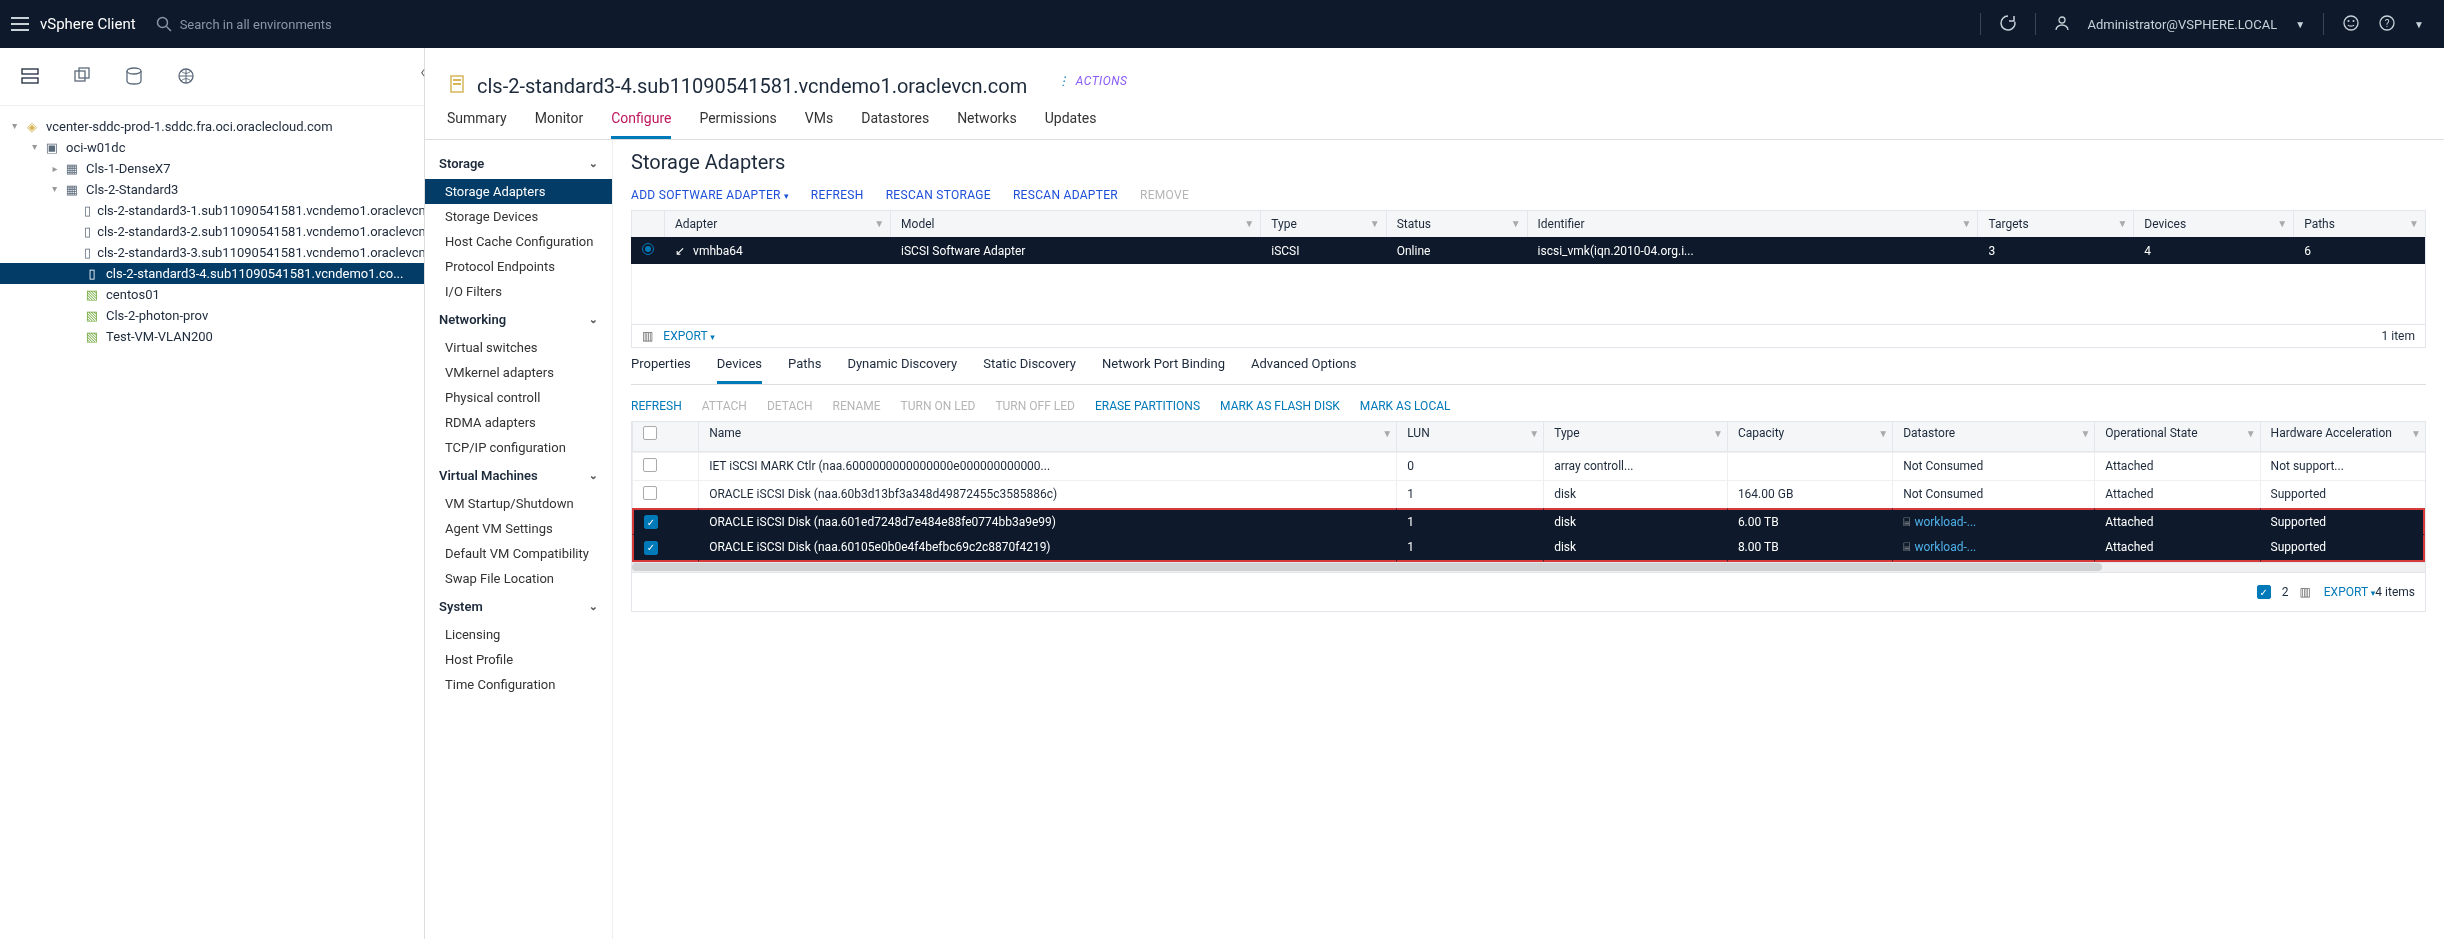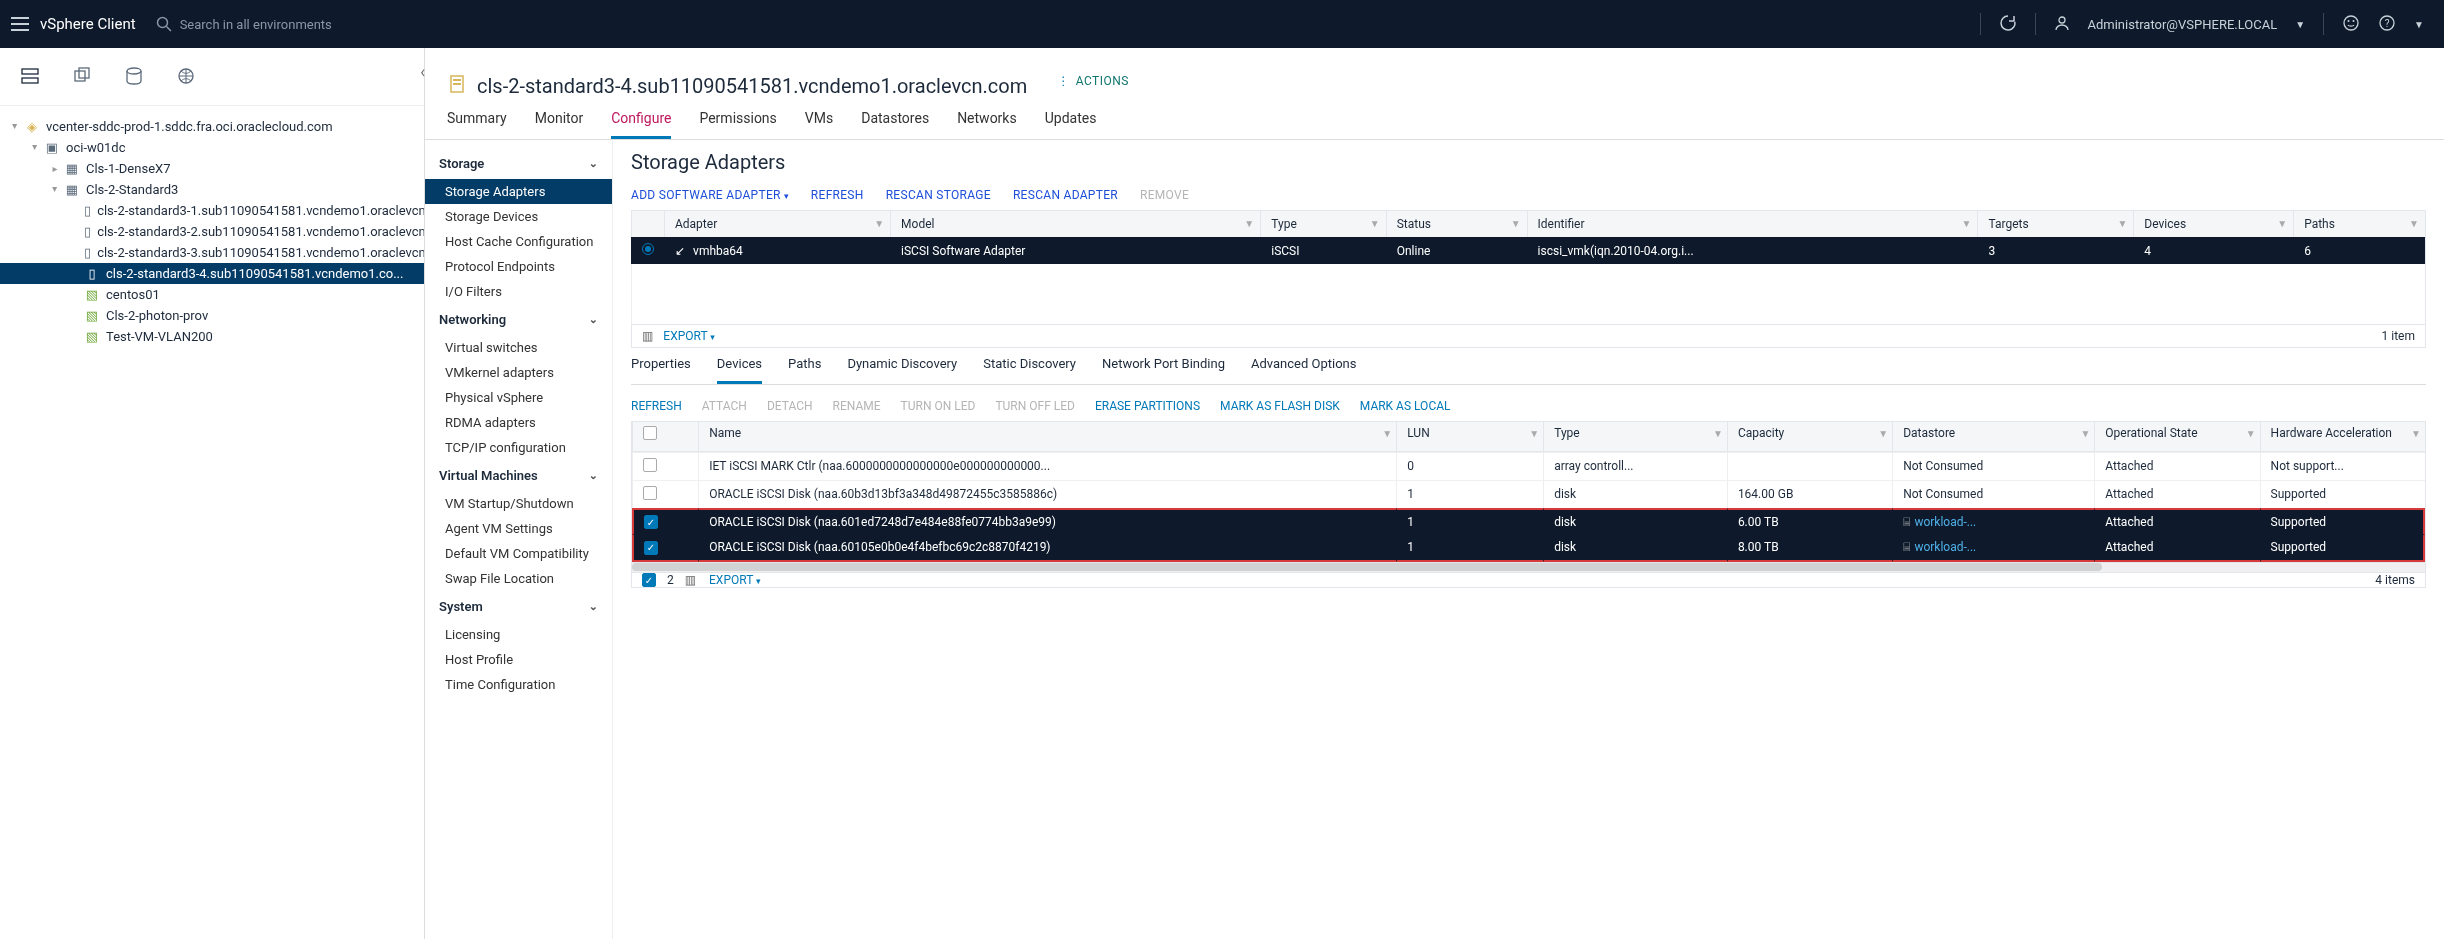--- a/index.html
+++ b/index.html
@@ -37,21 +37,21 @@
 .dc-ic { color: #5c6b7c; }
 .cl-ic { color: #5c6b7c; }
 .host-ic { color: #5c6b7c; }
 .vm-ic { color: #70a83b; }
 
 
 .right-panel { flex: 1; display: flex; flex-direction: column; overflow: hidden; }
 .obj-header { display: flex; align-items: flex-start; padding: 26px 22px 4px 22px; gap: 10px; }
 .obj-header .host-svg { color: #d7b65a; }
 .obj-title { font-size: 20px; color: #1d2a3b; }
-.actions-link { color: #0f766e; font-size: 12px; letter-spacing: .5px; margin-left: 20px; display: flex; align-items: center; }
+.actions-link { color: #8b5cf6; font-size: 12px; letter-spacing: .5px; margin-left: 20px; display: flex; align-items: center; font-style: italic; }
 .actions-link::before { content: "⋮"; margin-right: 6px; color: #0079b8; }
 
 .tabs { display: flex; gap: 28px; padding: 8px 22px 0 22px; border-bottom: 1px solid #ddd; font-size: 14px; color: #333; }
 .tab { padding-bottom: 10px; cursor: pointer; }
 .tab.active { border-bottom: 3px solid #0079b8; color: #be185d; }
 
 .content-row { display: flex; flex: 1; overflow: hidden; }
 
 
 .cfg-side { width: 188px; border-right: 1px solid #eee; padding-top: 8px; font-size: 13px; }
@@ -101,21 +101,21 @@
 .dev-table tr.hl.redbot td { border-bottom: 2px solid #d73a3a; }
 .cb { width: 14px; height: 14px; border: 1px solid #aaa; border-radius: 2px; display: inline-flex; align-items: center; justify-content: center; background: #fff; }
 .cb.on { background: #0079b8; border-color: #0079b8; color: #fff; font-size: 10px; }
 .ds-link { color: #4fb0e8; }
 .ds-ic { margin-right: 4px; color: #888; }
 tr.hl .ds-ic { color: #bbb; }
 
 .scroll-track { height: 10px; background: #f0f0f0; border: 1px solid #e3e6ea; border-top: none; position: relative; }
 .scroll-thumb { position: absolute; height: 8px; top: 0; left: 0; width: 82%; background: #d0d2d4; border-radius: 4px; }
 
-.dev-footer { display: flex; justify-content: space-between; align-items: center; padding: 0 10px; font-size: 12px; border: 1px solid #e3e6ea; border-top: none; }
+.dev-footer { display: flex; justify-content: flex-end; align-items: center; padding: 12px 10px; font-size: 12px; border: 1px solid #e3e6ea; border-top: none; }
 </style>
 </head>
 <body>
 
 <div class="top-bar">
   <div class="hamburger">
     <svg width="18" height="14" viewBox="0 0 18 14">
         <rect width="18" height="2"></rect>
         <rect y="6" width="18" height="2"></rect>
         <rect y="12" width="18" height="2"></rect>
@@ -263,21 +263,21 @@
         <div class="cfg-item">Storage Devices</div>
         <div class="cfg-item">Host Cache Configuration</div>
         <div class="cfg-item">Protocol Endpoints</div>
         <div class="cfg-item">I/O Filters</div>
         <div class="cfg-group">
             <span>Networking</span>
             <span class="chev">⌄</span>
           </div>
         <div class="cfg-item">Virtual switches</div>
         <div class="cfg-item">VMkernel adapters</div>
-        <div class="cfg-item">Physical vSphere</div>
+        <div class="cfg-item">Physical controll</div>
         <div class="cfg-item">RDMA adapters</div>
         <div class="cfg-item">TCP/IP configuration</div>
         <div class="cfg-group">
             <span>Virtual Machines</span>
             <span class="chev">⌄</span>
           </div>
         <div class="cfg-item">VM Startup/Shutdown</div>
         <div class="cfg-item">Agent VM Settings</div>
         <div class="cfg-item">Default VM Compatibility</div>
         <div class="cfg-item">Swap File Location</div>

